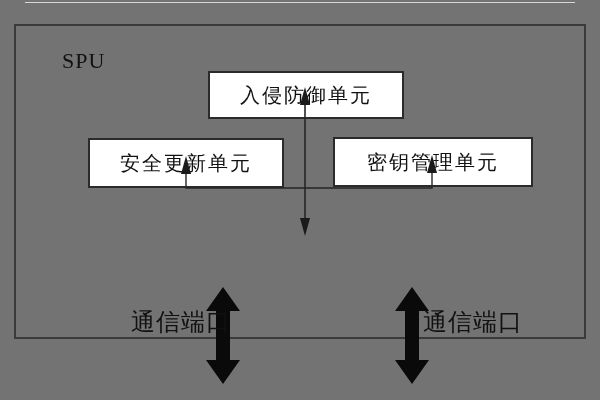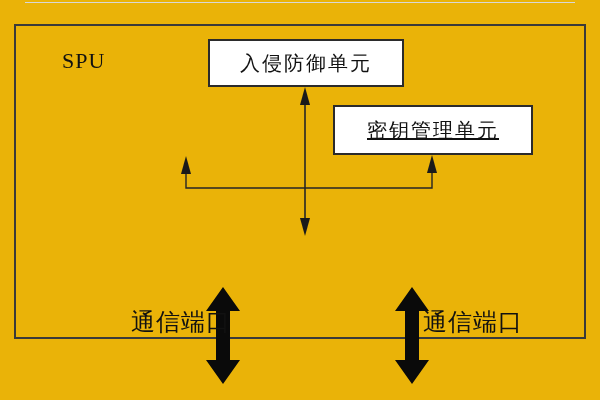--- a/index.html
+++ b/index.html
@@ -1,20 +1,20 @@
 <!DOCTYPE html>
 <html><head>
 <meta charset="utf-8">
 <style>
   html, body { margin: 0; padding: 0; background: #ffffff; }
   .canvas {
     position: relative;
     width: 600px;
     height: 400px;
-    background: #eab308;
+    background: #737373;
     font-family: "Liberation Serif", "DejaVu Serif", serif;
     overflow: hidden;
   }
   .scan-artifact-line {
     position: absolute;
     left: 25px; top: 2px;
     width: 550px; height: 1px;
     background: #d8d8d8;
   }
   .frame {
@@ -34,24 +34,25 @@
   .node {
     position: absolute;
     background: #ffffff;
     border: 2px solid #2b2b2b;
     display: flex;
     align-items: center;
     justify-content: center;
     font-size: 20px;
     color: #111111;
     letter-spacing: 2px;
+    margin-top: 32px;
   }
   .node-intrusion { left: 208px; top: 39px;  width: 192px; height: 44px; }
   .node-update    { left: 88px;  top: 106px; width: 192px; height: 46px; }
-  .node-key       { left: 333px; top: 105px; width: 196px; height: 46px; text-decoration: underline; }
+  .node-key       { left: 333px; top: 105px; width: 196px; height: 46px; }
   .node-lontalk   { left: 125px; top: 236px; width: 366px; height: 47px; }
   .connector-layer {
     position: absolute;
     left: 0; top: 0;
     width: 600px; height: 400px;
     pointer-events: none;
   }
   .port-label {
     position: absolute;
     font-size: 24px;
@@ -69,20 +70,23 @@
   <div class="scan-artifact-line"></div>
 
   <div class="frame"></div>
 
   <div class="spu-label">SPU</div>
 
   <div class="node node-intrusion">
     <span>入侵防御单元</span>
   </div>
 
+  <div class="node node-update">
+    <span>安全更新单元</span>
+  </div>
 
   <div class="node node-key">
     <span>密钥管理单元</span>
   </div>
 
 
   <svg class="connector-layer" viewBox="0 0 600 400" xmlns="http://www.w3.org/2000/svg">
 
     <g stroke="#262626" fill="#1a1a1a">
       <line x1="305" y1="100" x2="305" y2="225" stroke-width="1.6"></line>

